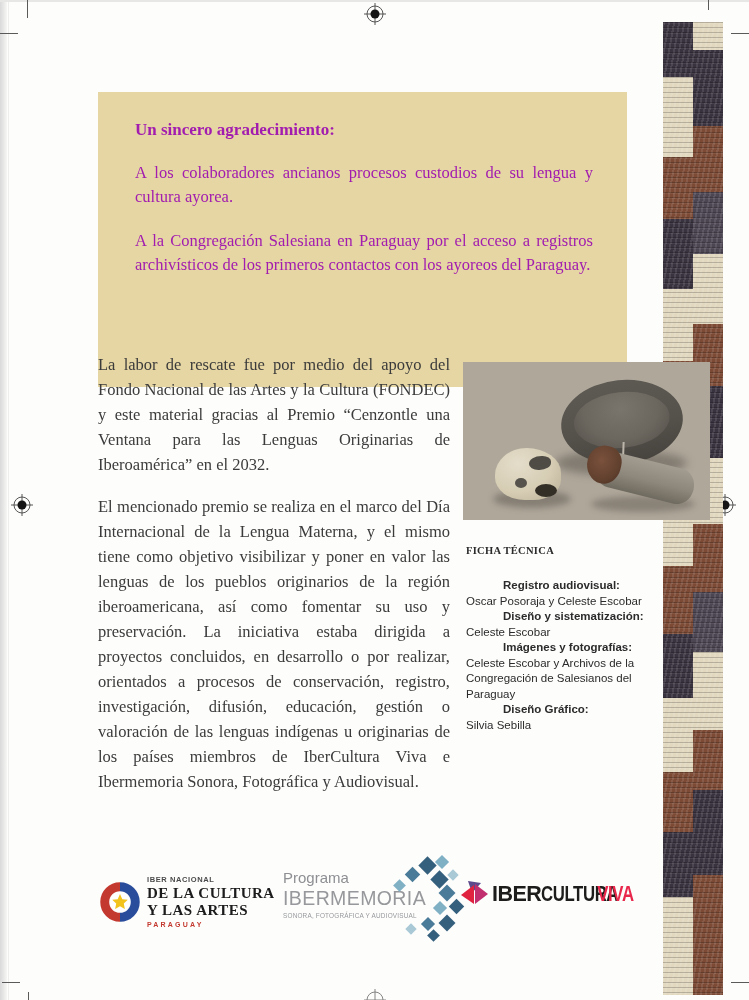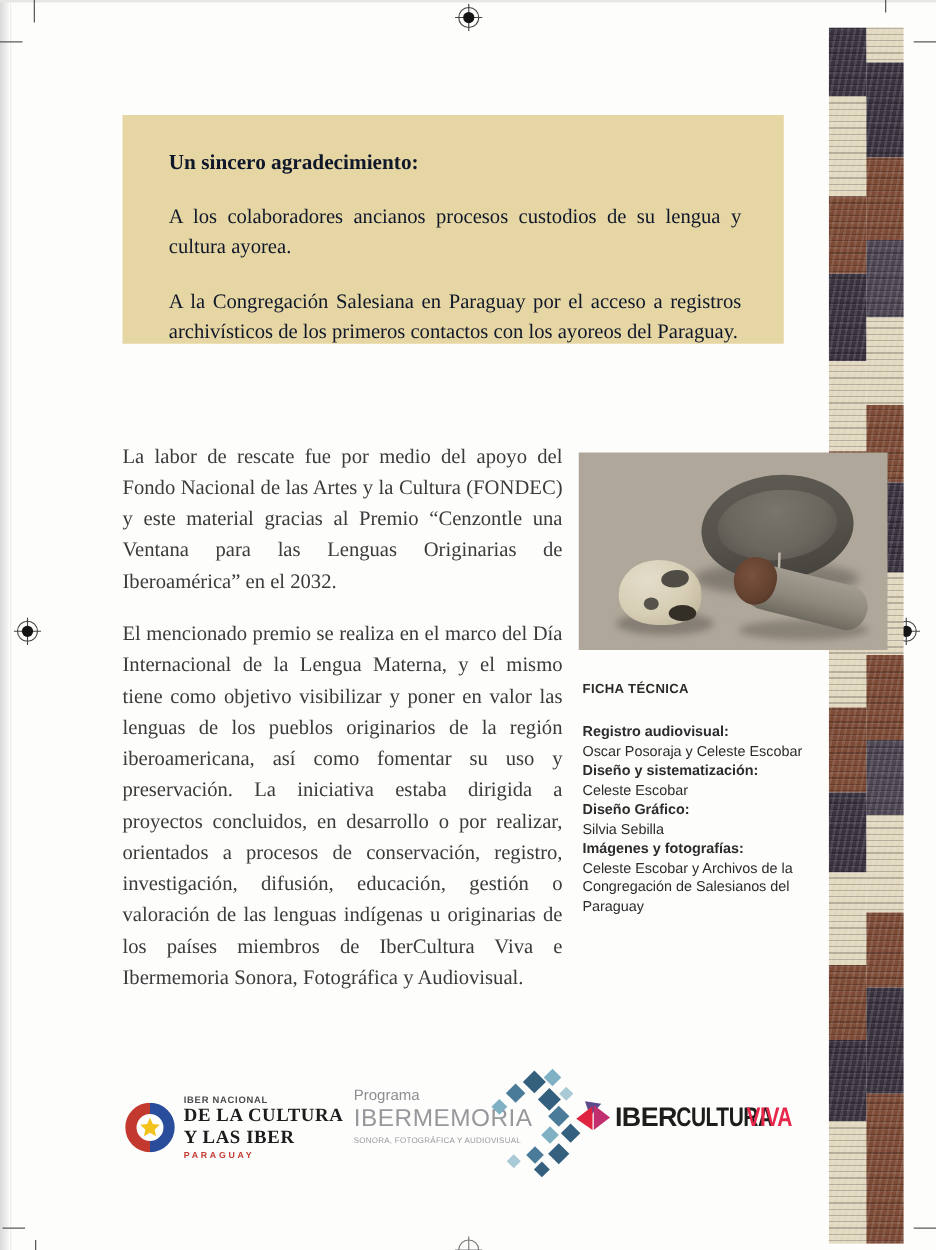--- a/index.html
+++ b/index.html
@@ -23,23 +23,23 @@
   .textile{position:absolute;left:663px;top:22px;width:60px;height:973px;overflow:hidden;}
   .tex-col{position:absolute;top:0;width:30px;height:100%;}
   .tex-block{width:30px;}
   .tex-knit{position:absolute;left:0;top:0;width:100%;height:100%;
     background-image:
       repeating-linear-gradient(180deg, rgba(0,0,0,0.20) 0 1px, rgba(255,255,255,0.07) 1px 2px, transparent 2px 5px),
       repeating-linear-gradient(100deg, rgba(255,255,255,0.10) 0 2px, transparent 2px 5px);
   }
 
   
-  .ack-box{position:absolute;left:98px;top:92px;width:529px;height:183px;
+  .ack-box{position:absolute;left:98px;top:92px;width:529px;height:295px;
     box-sizing:border-box;padding:28px 34px 0 37px;
-    font-family:"Liberation Serif",serif;color:#0f172a;}
+    font-family:"Liberation Serif",serif;color:#a21caf;}
   .ack-title{font-weight:bold;font-size:17px;}
   .ack-p{margin:21px 0 0 0;font-size:16.5px;line-height:23.5px;text-align:justify;}
 
   
   .body-col{position:absolute;left:98px;top:352px;width:352px;
     font-family:"Liberation Serif",serif;color:#3b3b3b;}
   .body-p{margin:0 0 17px 0;font-size:16.5px;line-height:25px;text-align:justify;}
 
   
   .photo{position:absolute;left:463px;top:362px;width:247px;height:158px;overflow:hidden;
@@ -66,35 +66,35 @@
   .gourd-hole{position:absolute;left:40px;top:36px;width:22px;height:13px;border-radius:50%;background:#332e26;}
   .cyl-shadow{position:absolute;left:128px;top:134px;width:104px;height:16px;border-radius:50%;
     background:rgba(58,53,47,0.32);filter:blur(3px);}
   .cylinder{position:absolute;left:132px;top:98px;width:100px;height:36px;border-radius:16px/18px;
     background:linear-gradient(180deg,#a39c90 0%,#8e877b 55%,#6f6a5f 100%);transform:rotate(14deg);}
   .cyl-cap{position:absolute;left:-10px;top:-4px;width:34px;height:38px;border-radius:50% 45% 50% 55%;
     background:radial-gradient(ellipse at 40% 40%,#7a513c 0%,#62412f 60%,#4a3023 100%);}
 
   
   .ficha{position:absolute;left:466px;top:545px;width:192px;color:#2b2b2b;}
-  .ficha-title{font-size:10.5px;font-weight:bold;letter-spacing:0.3px;}
+  .ficha-title{font-size:10.5px;font-weight:bold;letter-spacing:0.3px;font-family:Liberation Serif, serif;}
   .ficha-list{margin-top:22px;font-size:11.5px;line-height:15.5px;}
-  .ficha-label{font-weight:bold;}
+  .ficha-label{font-weight:bold;margin-left:37px;}
   .ficha-value{font-weight:normal;}
 
   
   .logo-fondec{position:absolute;left:100px;top:876px;display:flex;align-items:center;}
   .fondec-text{margin-left:7px;line-height:1;}
   .fondec-l1{font-size:7.5px;font-weight:bold;letter-spacing:0.6px;color:#4a4a4a;}
   .fondec-l2,.fondec-l3{font-family:"Liberation Serif",serif;font-weight:bold;font-size:15px;
     letter-spacing:0.5px;color:#1c1c1c;margin-top:2px;}
   .fondec-l4{font-size:7px;font-weight:bold;letter-spacing:2.2px;color:#c3392f;margin-top:3px;}
 
   .logo-ibermemoria{position:absolute;left:283px;top:869px;}
-  .iberm-l1{font-size:12px;color:#8d8f92;}
+  .iberm-l1{font-size:15px;color:#8d8f92;}
   .iberm-l2{font-size:19.5px;color:#96989b;letter-spacing:0.4px;margin-top:1px;}
   .iberm-l3{font-size:6.4px;color:#96989b;letter-spacing:0.2px;margin-top:2px;}
   .iberm-mosaic{position:absolute;left:393px;top:857px;width:72px;height:86px;}
   .diamond{position:absolute;transform:rotate(45deg);}
 
   .logo-ibercultura{position:absolute;left:460px;top:879px;display:flex;align-items:center;}
   .iberc-text{display:flex;align-items:center;margin-left:2px;font-weight:bold;font-size:21.5px;color:#1d1d1b;}
   .iberc-iber{letter-spacing:-0.5px;font-weight:700;}
   .iberc-cultura{display:inline-block;transform:scaleX(0.78);transform-origin:left center;letter-spacing:-0.5px;}
   .iberc-viva{display:inline-block;transform:scaleX(0.78) translateX(-24px);transform-origin:left center;
@@ -211,41 +211,41 @@
     <div class="ficha-list">
       <div class="ficha-entry">
         <div class="ficha-label">Registro audiovisual:</div>
         <div class="ficha-value">Oscar Posoraja y Celeste Escobar</div>
       </div>
       <div class="ficha-entry">
         <div class="ficha-label">Diseño y sistematización:</div>
         <div class="ficha-value">Celeste Escobar</div>
       </div>
       <div class="ficha-entry">
+        <div class="ficha-label">Imágenes y fotografías:</div>
+        <div class="ficha-value">Celeste Escobar y Archivos de la Congregación de Salesianos del Paraguay</div>
+      </div>
+      <div class="ficha-entry">
         <div class="ficha-label">Diseño Gráfico:</div>
         <div class="ficha-value">Silvia Sebilla</div>
-      </div>
-      <div class="ficha-entry">
-        <div class="ficha-label">Imágenes y fotografías:</div>
-        <div class="ficha-value">Celeste Escobar y Archivos de la Congregación de Salesianos del Paraguay</div>
       </div>
     </div>
   </div>
 
   <div class="logo-fondec">
     <svg width="40" height="40" viewBox="0 0 38 38">
       <path d="M19 4.5 A14.5 14.5 0 0 0 19 33.5" stroke="#c3392f" stroke-width="8.5" fill="none"></path>
       <path d="M19 4.5 A14.5 14.5 0 0 1 19 33.5" stroke="#2a4d9b" stroke-width="8.5" fill="none"></path>
       <circle cx="19" cy="19" r="9" fill="#ffffff"></circle>
       <polygon points="19,11.5 21.2,16.3 26.4,16.9 22.6,20.5 23.6,25.6 19,23 14.4,25.6 15.4,20.5 11.6,16.9 16.8,16.3" fill="#f2c21d"></polygon>
     </svg>
     <div class="fondec-text">
       <div class="fondec-l1">IBER NACIONAL</div>
       <div class="fondec-l2">DE LA CULTURA</div>
-      <div class="fondec-l3">Y LAS IBER</div>
+      <div class="fondec-l3">Y LAS ARTES</div>
       <div class="fondec-l4">PARAGUAY</div>
     </div>
   </div>
 
   <div class="logo-ibermemoria">
     <div class="iberm-l1">Programa</div>
     <div class="iberm-l2">IBERMEMORIA</div>
     <div class="iberm-l3">SONORA, FOTOGRÁFICA Y AUDIOVISUAL</div>
   </div>
   <div class="iberm-mosaic">

